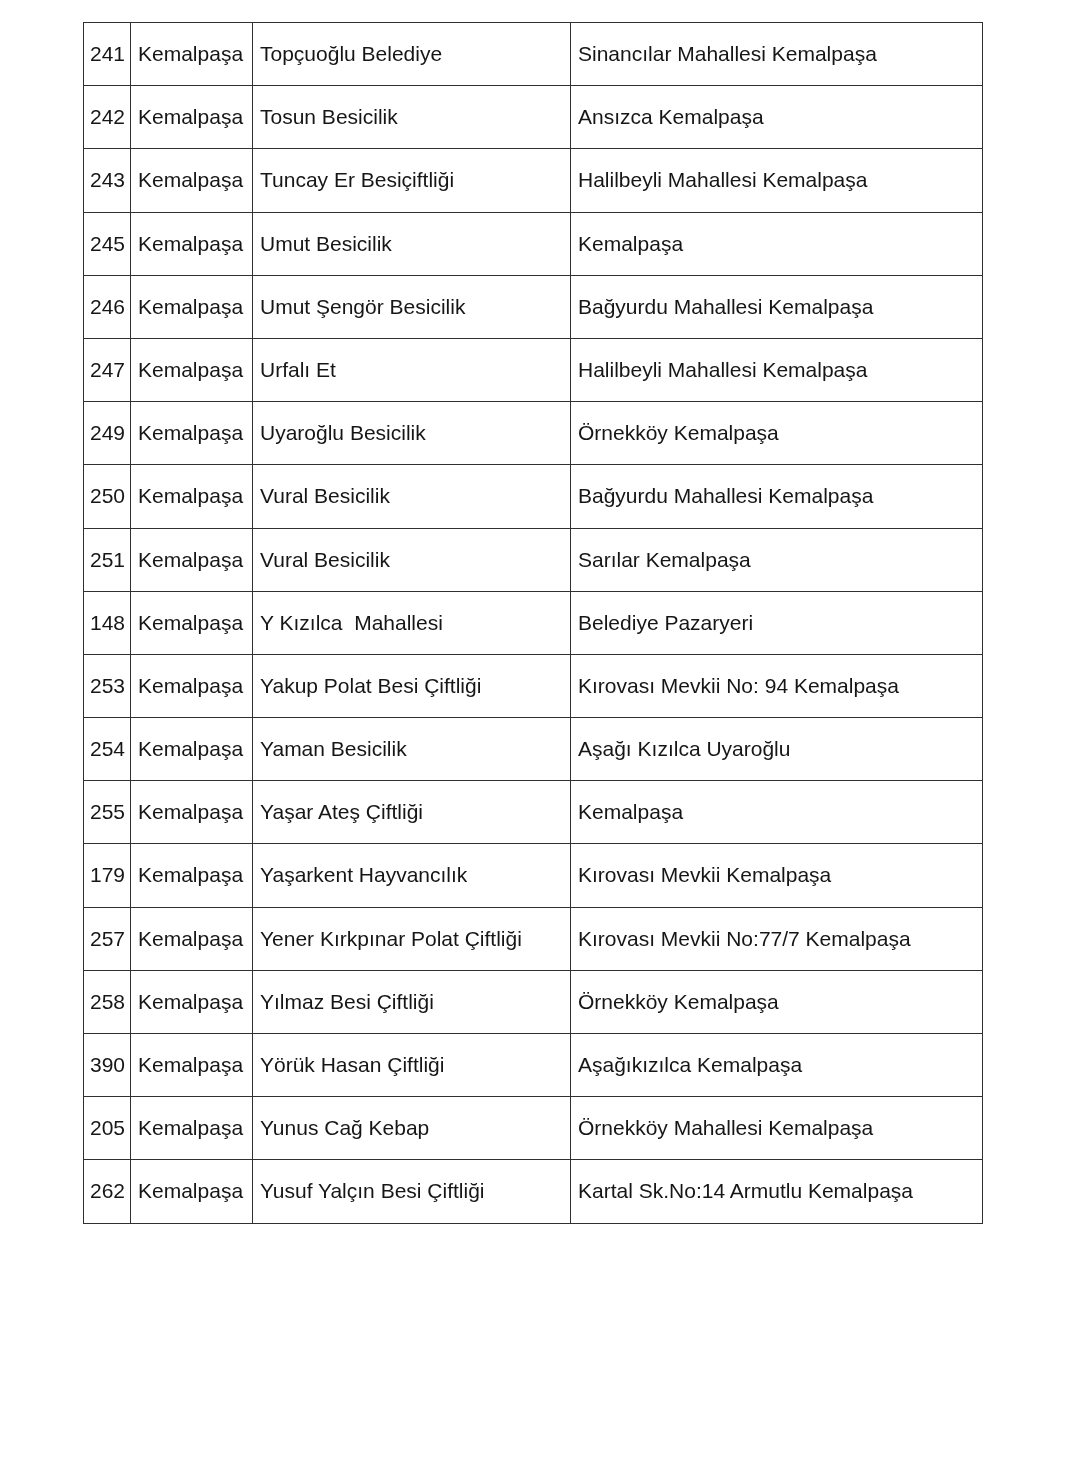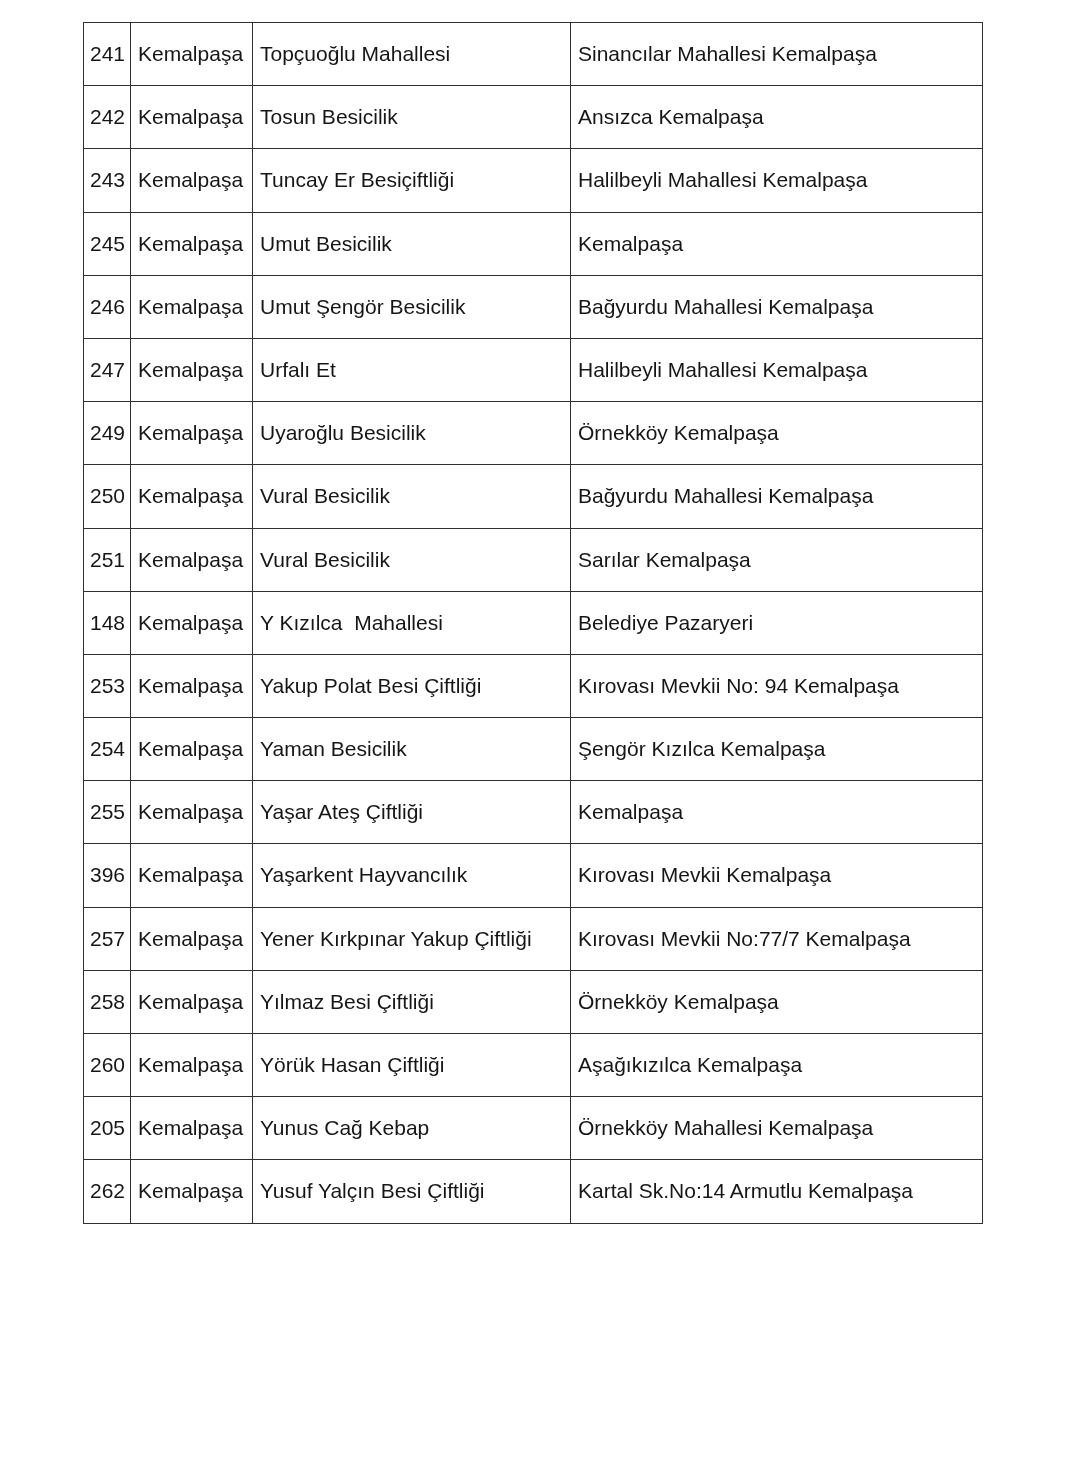--- a/index.html
+++ b/index.html
@@ -56,21 +56,21 @@
     <colgroup>
       <col class="c-no">
       <col class="c-district">
       <col class="c-name">
       <col class="c-address">
     </colgroup>
     <tbody>
         <tr>
     <td class="c-no">241</td>
     <td class="c-district">Kemalpaşa</td>
-    <td class="c-name">Topçuoğlu Mahallesi</td>
+    <td class="c-name">Topçuoğlu Belediye</td>
     <td class="c-address">Sinancılar Mahallesi Kemalpaşa</td>
   </tr>
         <tr>
     <td class="c-no">242</td>
     <td class="c-district">Kemalpaşa</td>
     <td class="c-name">Tosun Besicilik</td>
     <td class="c-address">Ansızca Kemalpaşa</td>
   </tr>
         <tr>
     <td class="c-no">243</td>
@@ -123,48 +123,48 @@
         <tr>
     <td class="c-no">253</td>
     <td class="c-district">Kemalpaşa</td>
     <td class="c-name">Yakup Polat Besi Çiftliği</td>
     <td class="c-address">Kırovası Mevkii No: 94 Kemalpaşa</td>
   </tr>
         <tr>
     <td class="c-no">254</td>
     <td class="c-district">Kemalpaşa</td>
     <td class="c-name">Yaman Besicilik</td>
-    <td class="c-address">Şengör Kızılca Kemalpaşa</td>
+    <td class="c-address">Aşağı Kızılca Uyaroğlu</td>
   </tr>
         <tr>
     <td class="c-no">255</td>
     <td class="c-district">Kemalpaşa</td>
     <td class="c-name">Yaşar Ateş Çiftliği</td>
     <td class="c-address">Kemalpaşa</td>
   </tr>
         <tr>
-    <td class="c-no">396</td>
+    <td class="c-no">179</td>
     <td class="c-district">Kemalpaşa</td>
     <td class="c-name">Yaşarkent Hayvancılık</td>
     <td class="c-address">Kırovası Mevkii Kemalpaşa</td>
   </tr>
         <tr>
     <td class="c-no">257</td>
     <td class="c-district">Kemalpaşa</td>
-    <td class="c-name">Yener Kırkpınar Yakup Çiftliği</td>
+    <td class="c-name">Yener Kırkpınar Polat Çiftliği</td>
     <td class="c-address">Kırovası Mevkii No:77/7 Kemalpaşa</td>
   </tr>
         <tr>
     <td class="c-no">258</td>
     <td class="c-district">Kemalpaşa</td>
     <td class="c-name">Yılmaz Besi Çiftliği</td>
     <td class="c-address">Örnekköy Kemalpaşa</td>
   </tr>
         <tr>
-    <td class="c-no">260</td>
+    <td class="c-no">390</td>
     <td class="c-district">Kemalpaşa</td>
     <td class="c-name">Yörük Hasan Çiftliği</td>
     <td class="c-address">Aşağıkızılca Kemalpaşa</td>
   </tr>
         <tr>
     <td class="c-no">205</td>
     <td class="c-district">Kemalpaşa</td>
     <td class="c-name">Yunus Cağ Kebap</td>
     <td class="c-address">Örnekköy Mahallesi Kemalpaşa</td>
   </tr>

